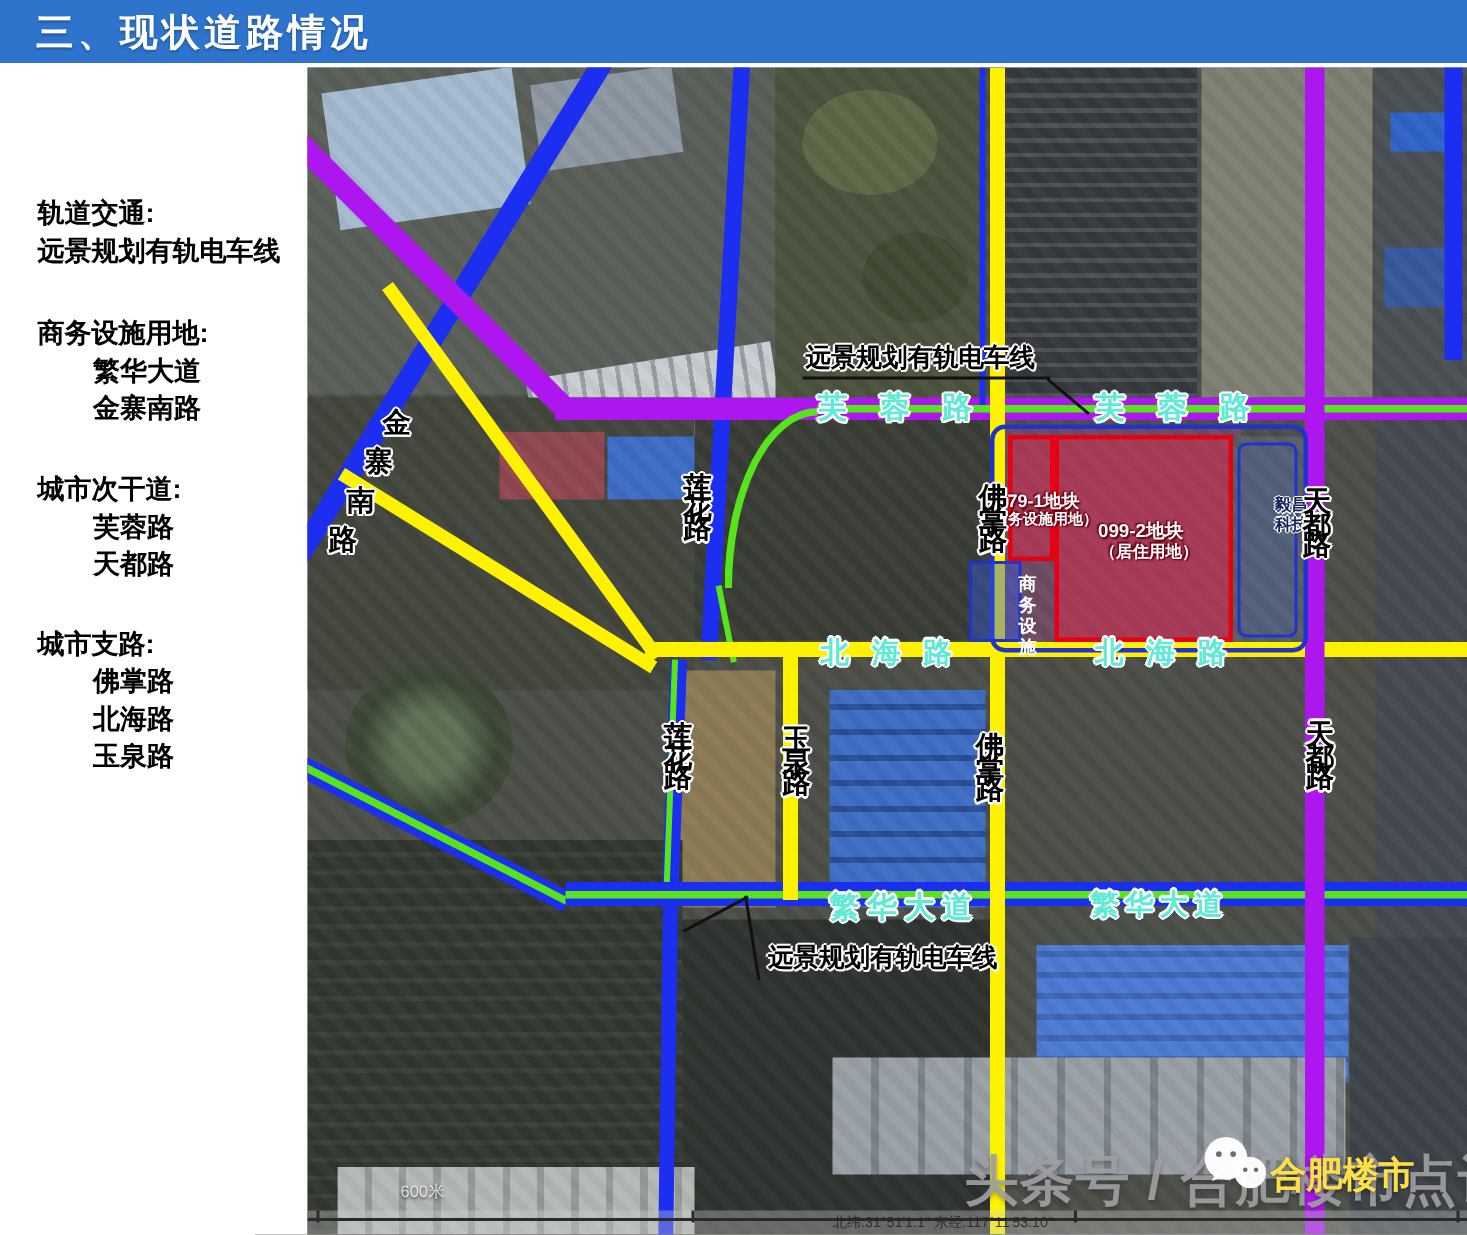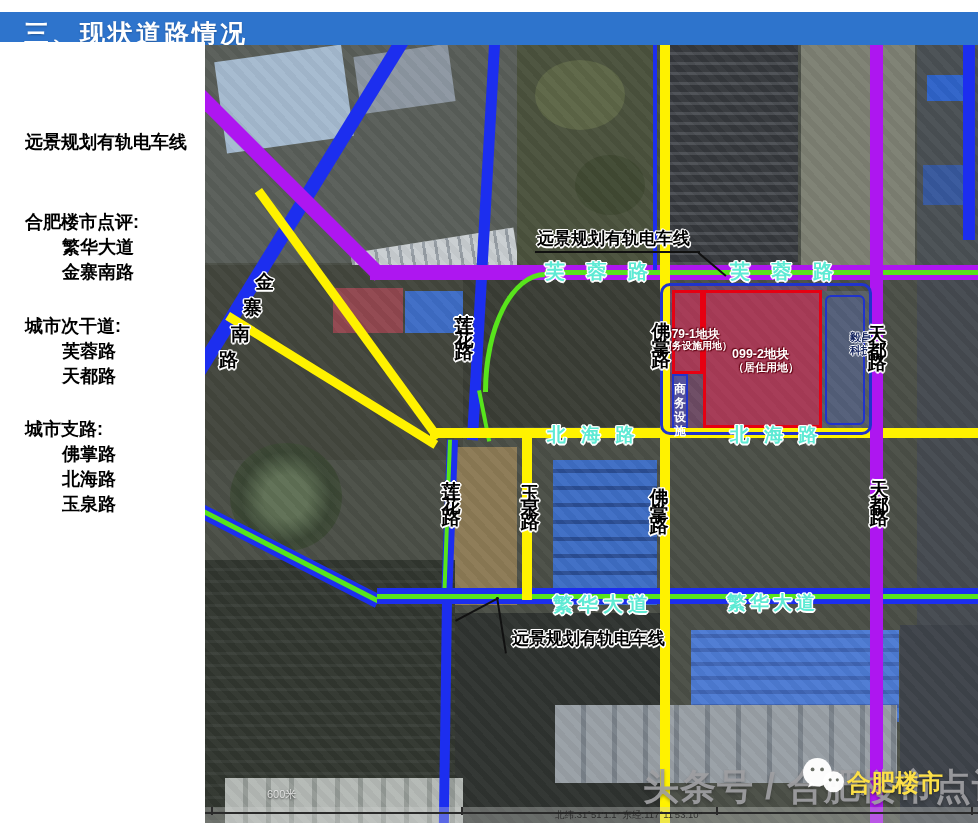--- a/index.html
+++ b/index.html
@@ -1,19 +1,19 @@
 <!DOCTYPE html>
 <html><head>
 <meta charset="utf-8">
 <style>
   html,body{margin:0;padding:0;}
   body{width:978px;height:823px;overflow:hidden;background:#fff;
        font-family:"Liberation Sans","DejaVu Sans",sans-serif;position:relative;}
   
-  .header{position:absolute;left:0;top:12px;width:978px;height:42px;background:#2E74CC;}
+  .header{position:absolute;left:0;top:0;width:978px;height:42px;background:#2E74CC;}
   .header .title{position:absolute;left:24px;top:5px;color:#fff;font-size:25px;font-weight:700;
        letter-spacing:3px;text-shadow:0 1px 2px rgba(0,0,0,.25);}
   
   .sidebar{position:absolute;left:0;top:42px;width:205px;height:781px;background:#fff;color:#000;}
   .sb-block{position:absolute;left:25px;font-size:18px;font-weight:600;line-height:25px;white-space:nowrap;}
   .sb-ind{padding-left:37px;}
   
   .map{position:absolute;left:205px;top:45px;width:773px;height:778px;background:#4b4f47;overflow:hidden;}
   .patch{position:absolute;}
   .noise{position:absolute;left:0;top:0;right:0;bottom:0;
@@ -58,24 +58,25 @@
 </style>
 </head>
 <body>
 
 <div class="header">
   <div class="title">三、现状道路情况</div>
 </div>
 
 <div class="sidebar">
   <div class="sb-block" style="top:88px;">
+    <div>轨道交通:</div>
     <div>远景规划有轨电车线</div>
   </div>
   <div class="sb-block" style="top:168px;">
-    <div>合肥楼市点评:</div>
+    <div>商务设施用地:</div>
     <div class="sb-ind">繁华大道</div>
     <div class="sb-ind">金寨南路</div>
   </div>
   <div class="sb-block" style="top:272px;">
     <div>城市次干道:</div>
     <div class="sb-ind">芙蓉路</div>
     <div class="sb-ind">天都路</div>
   </div>
   <div class="sb-block" style="top:375px;">
     <div>城市支路:</div>
@@ -151,21 +152,21 @@
 
   <div class="seg yellow" style="left:317px;top:383px;width:10px;height:172px;"></div>
 
   <div class="seg purple" style="left:665px;top:0;width:13px;height:778px;"></div>
 
   <div class="seg blue" style="left:758px;top:0;width:12px;height:195px;"></div>
 
   <div class="z-blue" style="left:455px;top:238px;width:212px;height:152px;"></div>
   <div class="p-red" style="left:467px;top:245px;width:31px;height:84px;"></div>
   <div class="p-red" style="left:498px;top:245px;width:119px;height:138px;"></div>
-  <div class="biz" style="left:467px;top:329px;width:16px;height:54px;">
+  <div class="biz" style="left:441px;top:329px;width:16px;height:54px;padding-left:31px;">
     <div>商务</div>
     <div>设施</div>
   </div>
   <div class="z-blue" style="left:620px;top:250px;width:40px;height:130px;border-width:2px;border-radius:6px;background:rgba(70,100,210,.18);"></div>
   <div class="company" style="left:618px;top:286px;width:44px;">
     <div>毅昌</div>
     <div>科技</div>
   </div>
   <div class="ptext" style="left:460px;top:281px;font-size:12px;">079-1地块</div>
   <div class="ptext" style="left:447px;top:294px;font-size:10px;">（商务设施用地）</div>

